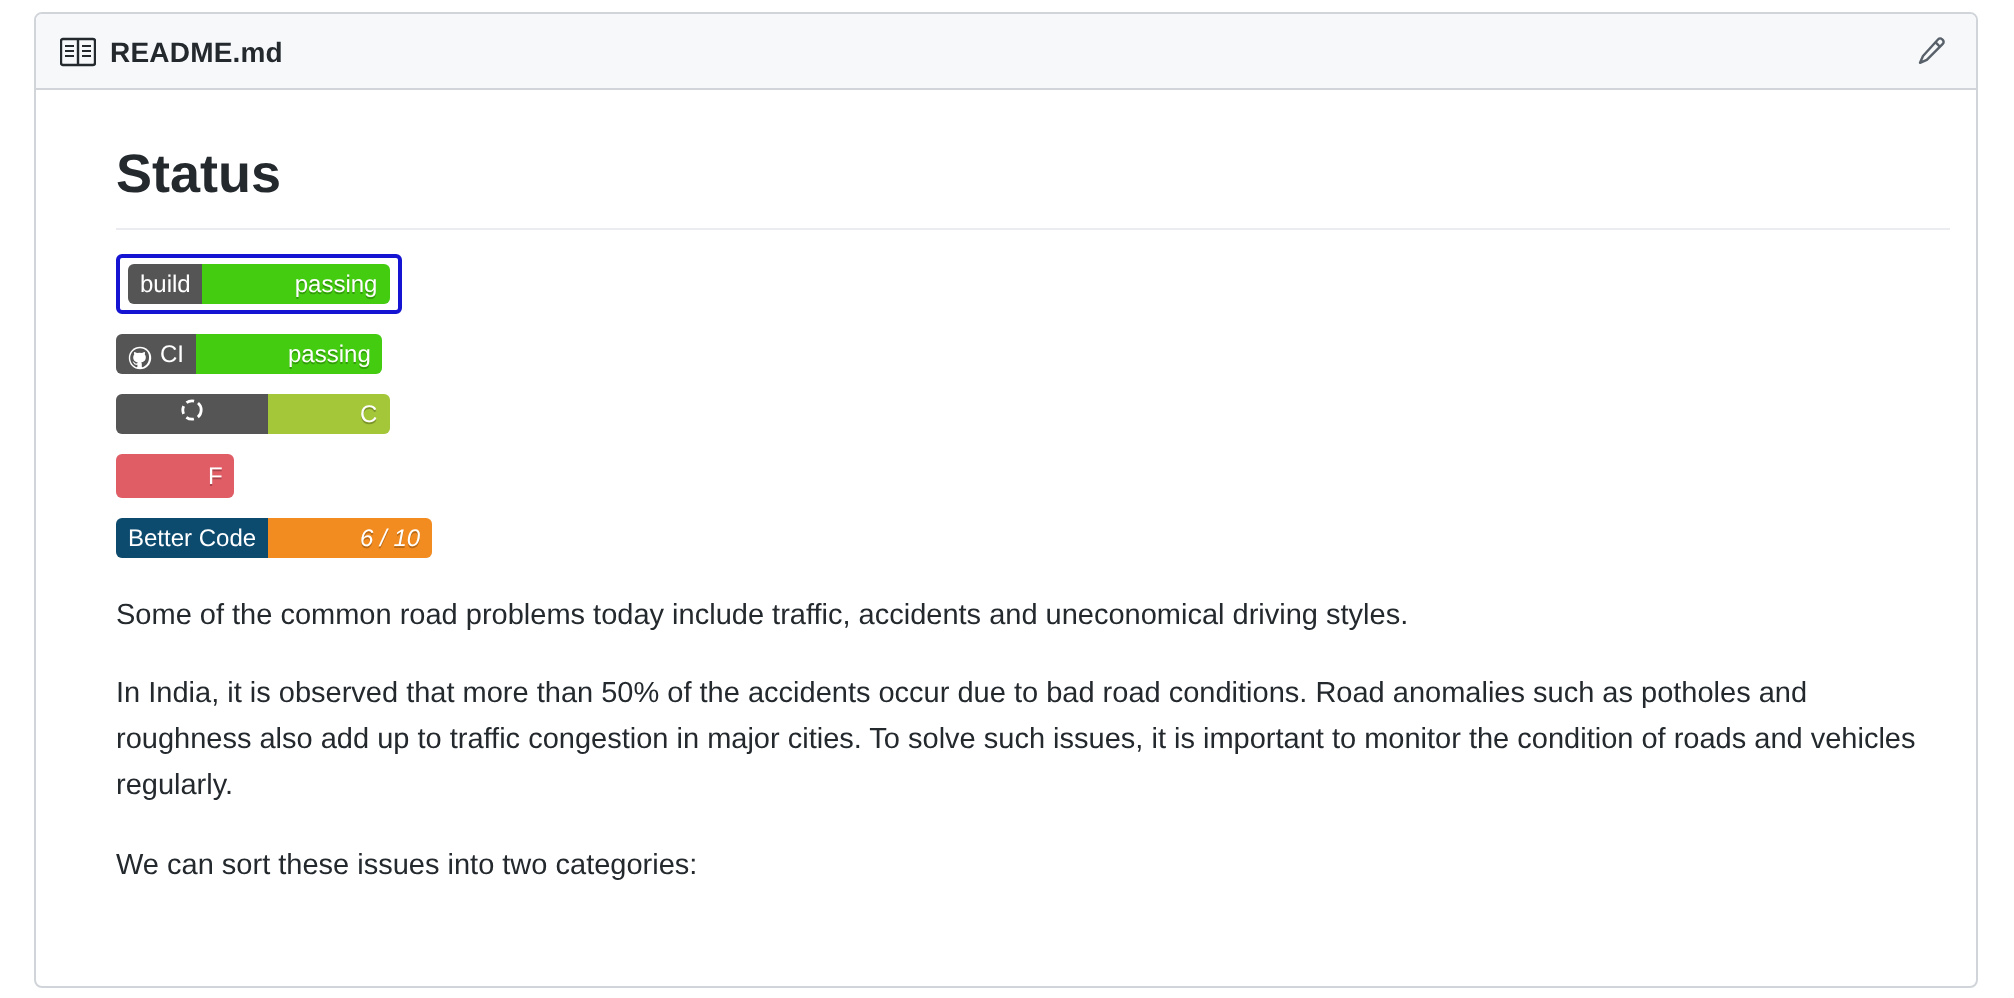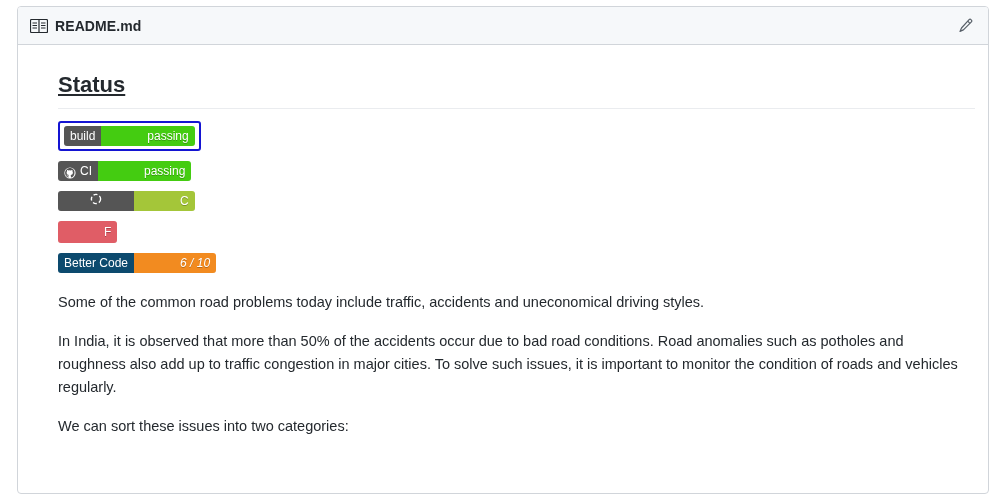--- a/index.html
+++ b/index.html
@@ -60,29 +60,28 @@
     align-items: center;
     justify-content: center;
     color: #586069;
     margin-right: 2px;
   }
   .readme-body {
     padding: 26px 32px 0 40px;
     box-sizing: border-box;
   }
   h1.section-title {
-    font-size: 22px;
+    font-size: 27px;
     line-height: 1.25;
     font-weight: bold;
     color: #24292e;
     margin: 0 0 8px 0;
     padding-bottom: 9px;
     border-bottom: 1px solid #eaecef;
     width: 917px;
-    text-decoration: underline;
   }
   .badges {
     margin-top: 12px;
   }
   .badge-row {
     margin-bottom: 10px;
     display: block;
     line-height: 0;
   }
   .badge {

